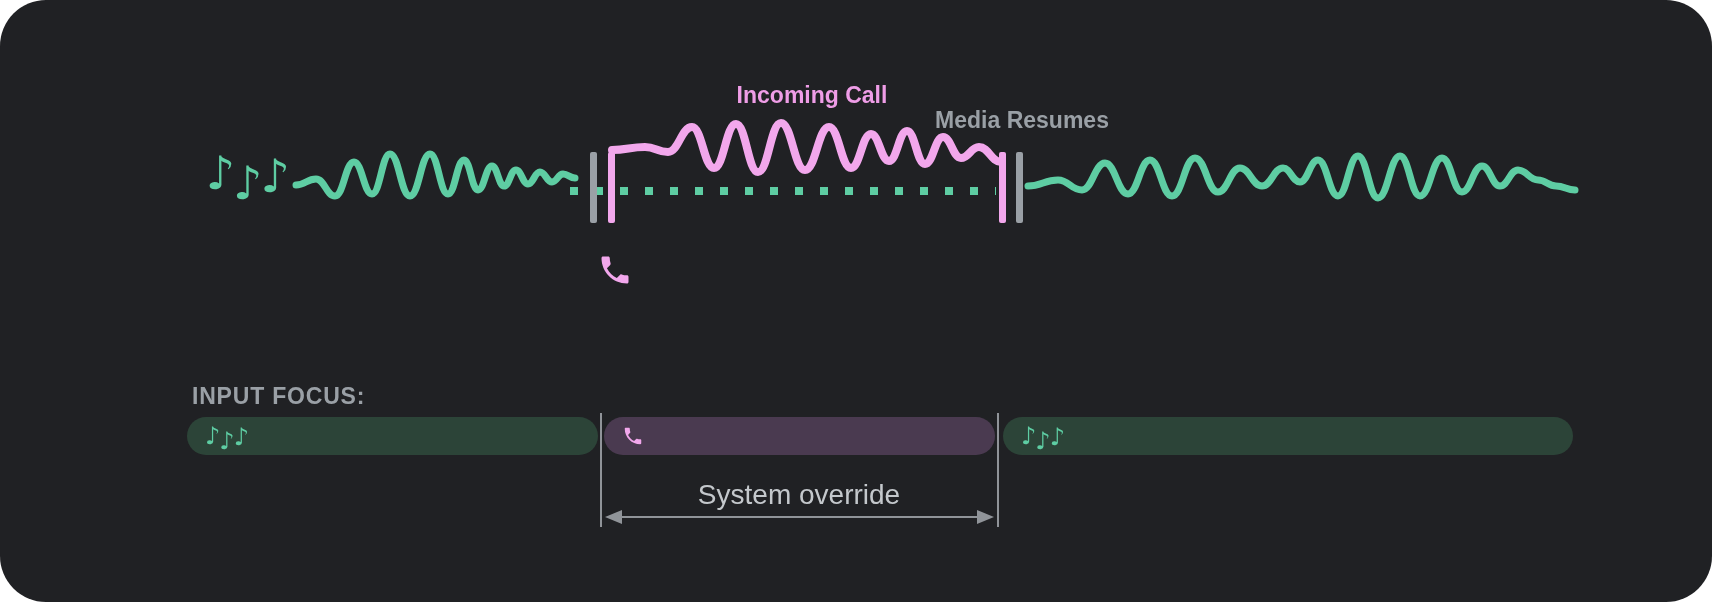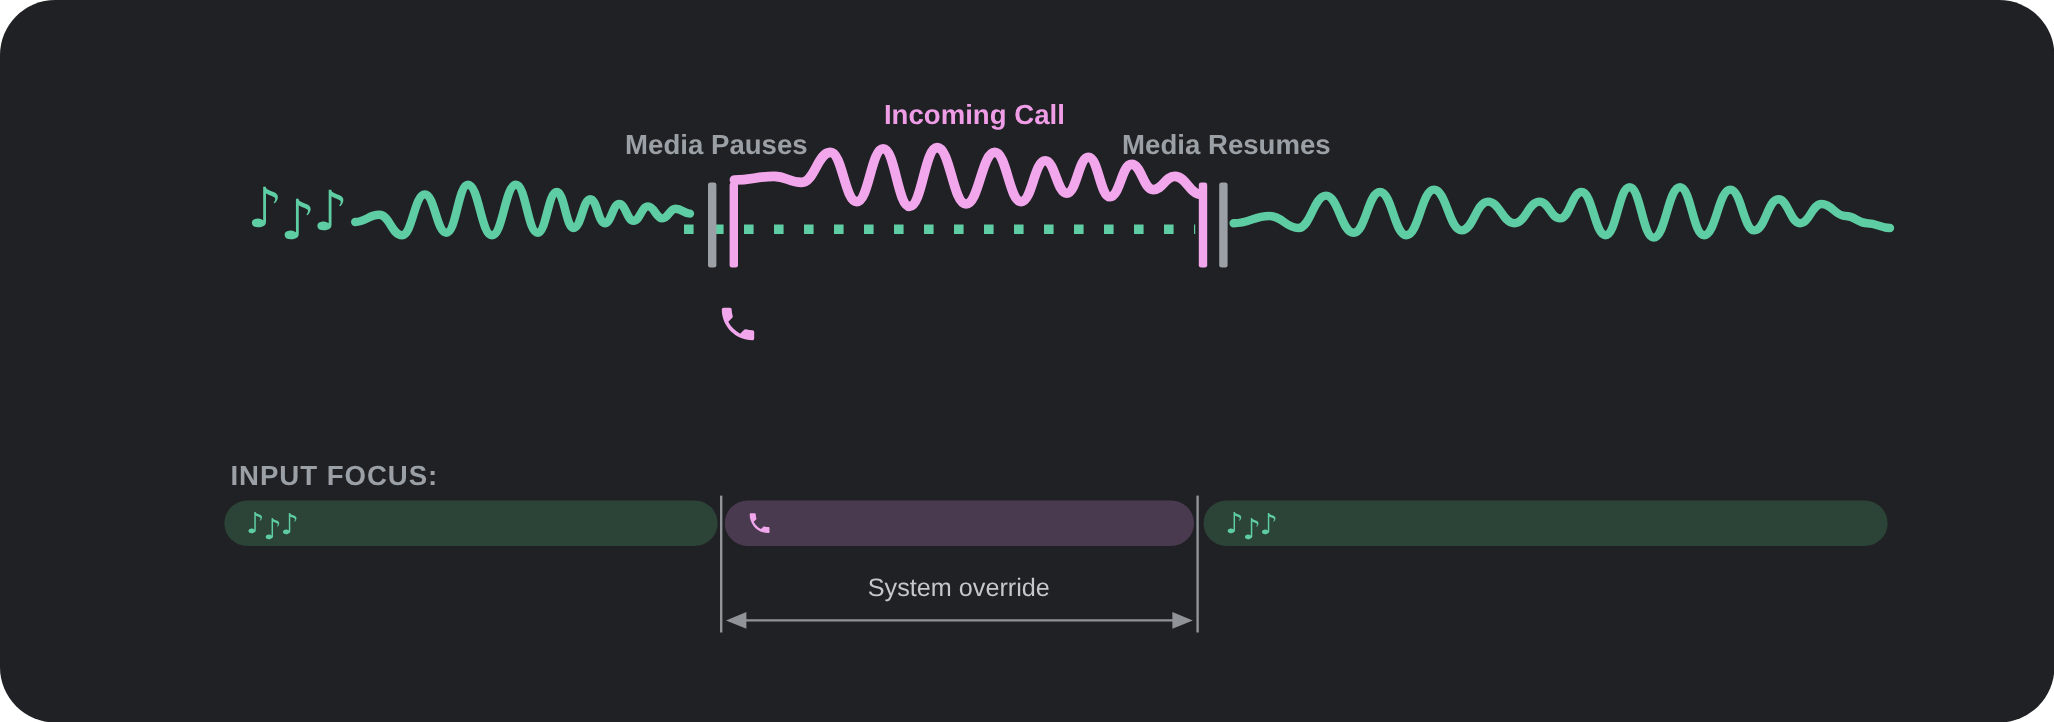--- a/index.html
+++ b/index.html
@@ -52,21 +52,21 @@
   }
   .track.media{background:var(--color-track_green,#2c4438);}
   .track.call{background:var(--color-track_purple,#4a3a50);}
   .track-1{left:187px;width:411px;}
   .track-2{left:604px;width:391px;}
   .track-3{left:1003px;width:570px;}
   .track-phone{width:22px;height:22px;}
   .override-label{
     position:absolute;left:799px;top:479px;
     transform:translateX(-50%);
-    font-size:21px;font-weight:400;
+    font-size:28px;font-weight:400;
     color:var(--color-override_text,#c4c8cc);
     white-space:nowrap;
   }
 </style>
 </head>
 <body>
 
 <div class="canvas">
 
   <svg class="diagram-svg" width="1712" height="602" viewBox="0 0 1712 602">
@@ -84,21 +84,20 @@
 
     <line x1="601" y1="413" x2="601" y2="527" stroke="#909499" stroke-width="2"></line>
     <line x1="998" y1="413" x2="998" y2="527" stroke="#909499" stroke-width="2"></line>
     <g stroke="#909499" fill="#909499">
       <line x1="619" y1="517" x2="980" y2="517" stroke-width="2"></line>
       <polygon points="605,517 622,510 622,524" stroke="none"></polygon>
       <polygon points="994,517 977,510 977,524" stroke="none"></polygon>
     </g>
   </svg>
 
-  <div class="label" style="left:597px;top:107px;">Media Pauses</div>
   <div class="label pink" style="left:812px;top:82px;">Incoming Call</div>
   <div class="label" style="left:1022px;top:107px;">Media Resumes</div>
 
   <div class="notes notes-big" aria-hidden="true"><span class="n1">♪</span><span class="n2">♪</span><span class="n3">♪</span></div>
 
   <div class="phone-top">
     <svg viewBox="0 0 24 24" fill="#f2a7ec">
       <path d="M6.62 10.79c1.44 2.83 3.76 5.14 6.59 6.59l2.2-2.2c.27-.27.67-.36 1.02-.24 1.12.37 2.33.57 3.57.57.55 0 1 .45 1 1V20c0 .55-.45 1-1 1-9.39 0-17-7.61-17-17 0-.55.45-1 1-1h3.5c.55 0 1 .45 1 1 0 1.25.2 2.45.57 3.57.11.35.03.74-.25 1.02l-2.2 2.2z"></path>
     </svg>
   </div>

